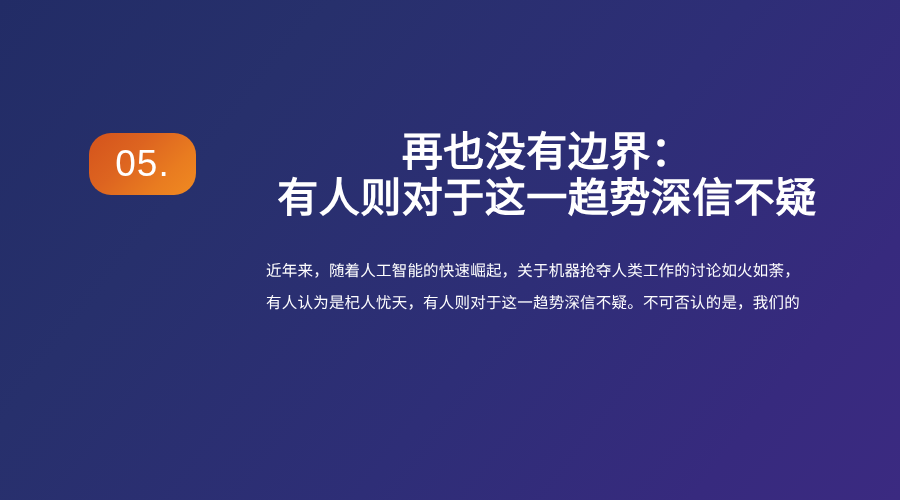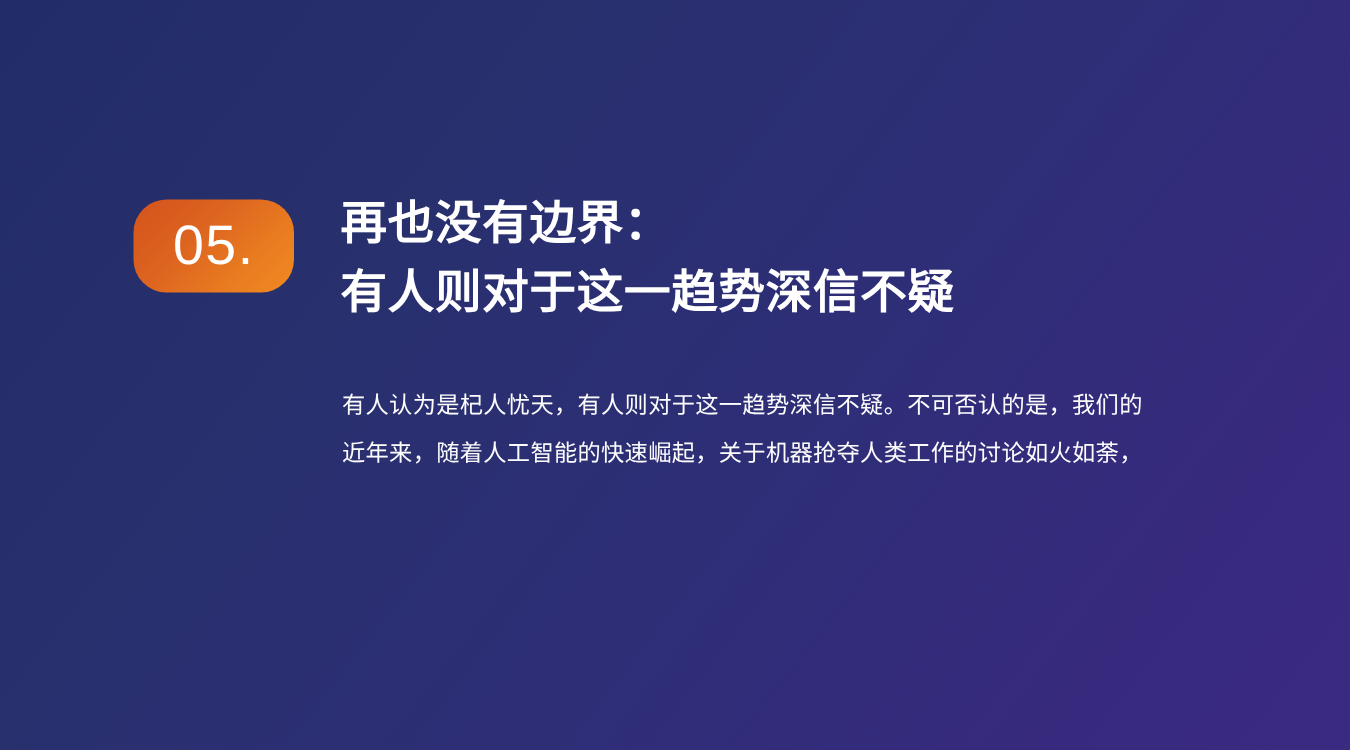--- a/index.html
+++ b/index.html
@@ -22,20 +22,21 @@
     height: 500px;
     box-sizing: border-box;
     overflow: hidden;
     
     background: linear-gradient(128deg,
                 #222c66 0%,
                 #27306c 26%,
                 #2e2e77 58%,
                 #372a7e 84%,
                 #3b2a81 100%);
+    text-align: center;
   }
 
   
   #badge {
     position: absolute;
     left: 89px;
     top: 133px;
     width: 107px;
     height: 62px;
     border-radius: 22px;
@@ -58,26 +59,26 @@
   
   #headline {
     position: absolute;
     left: 227px;
     top: 129px;
     width: 640px;
   }
 
   .headline-line {
     color: #ffffff;
-    font-size: 31px;
+    font-size: 41px;
     font-weight: bold;
     line-height: 46px;
     letter-spacing: 0.5px;
     white-space: nowrap;
-    font-family: Liberation Mono, monospace;
+    font-family: Liberation Serif, serif;
   }
 
   
   #body-copy {
     position: absolute;
     left: 228px;
     top: 255px;
     width: 610px;
   }
 
@@ -99,17 +100,17 @@
   <div id="badge">
     <span id="badge-number">05.</span>
   </div>
 
   <div id="headline">
     <div class="headline-line">再也没有边界：</div>
     <div class="headline-line">有人则对于这一趋势深信不疑</div>
   </div>
 
   <div id="body-copy">
+    <div class="body-line">近年来，随着人工智能的快速崛起，关于机器抢夺人类工作的讨论如火如荼，</div>
     <div class="body-line">有人认为是杞人忧天，有人则对于这一趋势深信不疑。不可否认的是，我们的</div>
-    <div class="body-line">近年来，随着人工智能的快速崛起，关于机器抢夺人类工作的讨论如火如荼，</div>
   </div>
 
 </div>
 
 </body></html>

